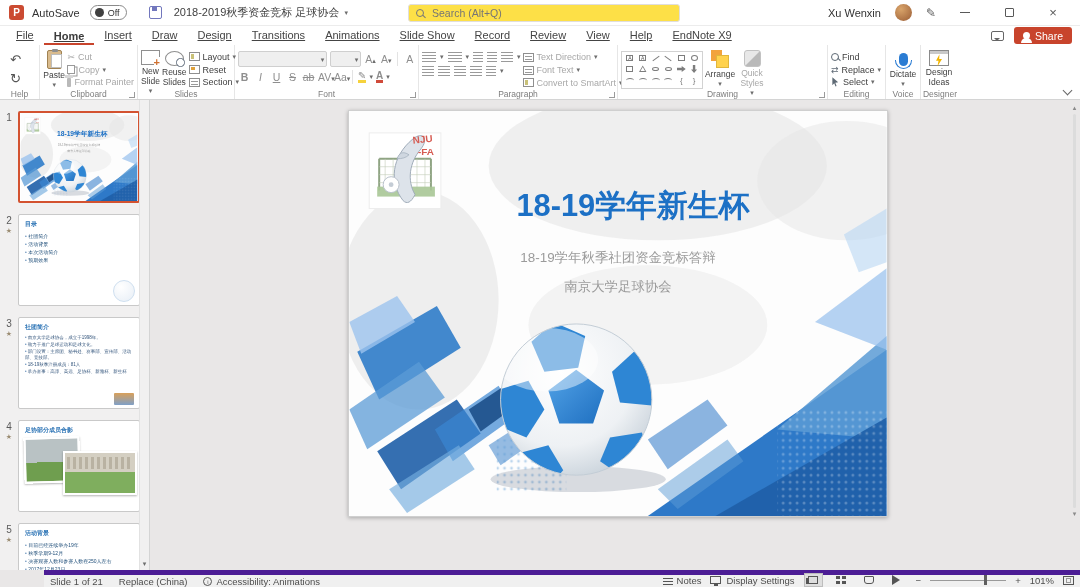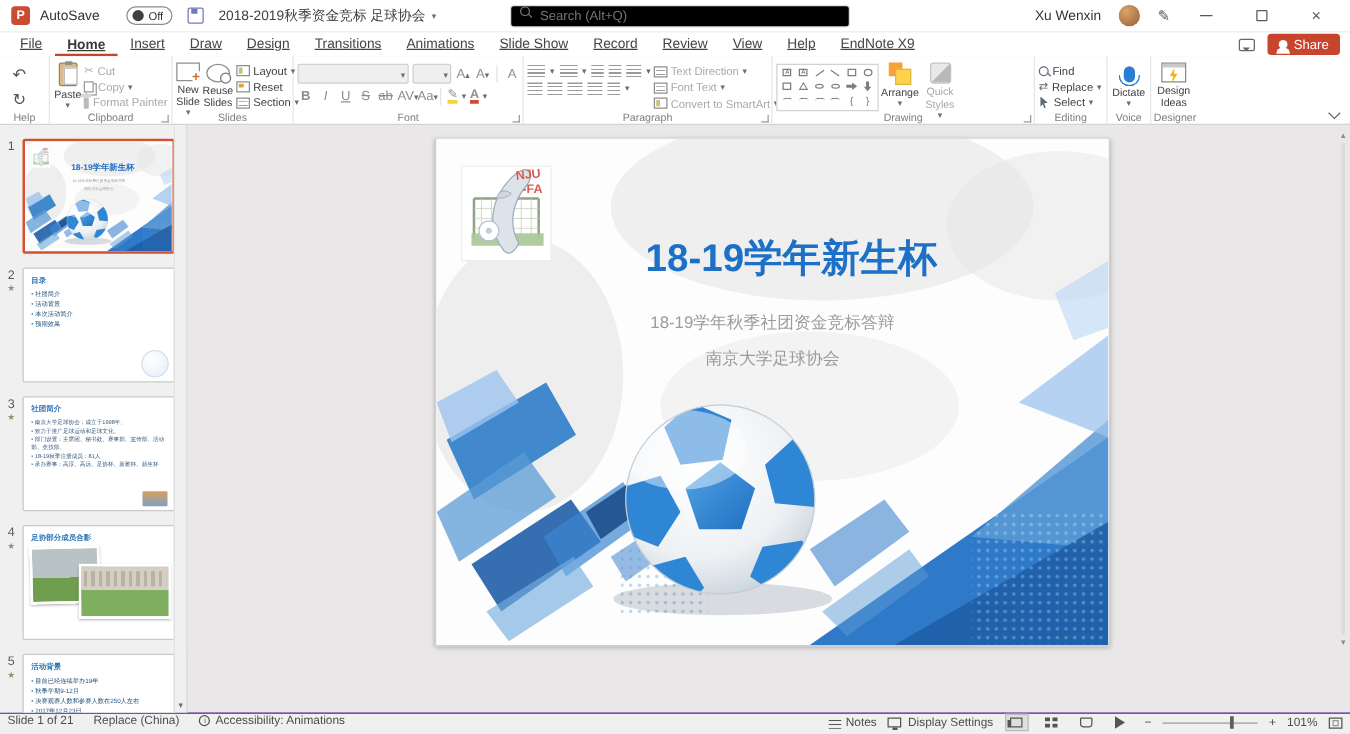--- a/index.html
+++ b/index.html
@@ -5,29 +5,29 @@
   html,body{margin:0;padding:0;width:1080px;height:587px;overflow:hidden;
     font-family:"Liberation Sans","DejaVu Sans",sans-serif;background:#e9e7e7;
     -webkit-font-smoothing:antialiased;}
   *{box-sizing:border-box;}
 
   
   .titlebar{height:26px;background:#fff;display:flex;align-items:center;position:relative;
     border-bottom:1px solid #ececec;font-size:11px;color:#333;}
   .appicon{width:15px;height:15px;background:#cb4b32;border-radius:3px;color:#fff;
     font-size:10px;font-weight:bold;display:flex;align-items:center;justify-content:center;margin:0 8px 0 9px;}
-  .autosave{display:flex;align-items:center;gap:21px;}
+  .autosave{display:flex;align-items:center;gap:10px;margin-right:10px;}
   .toggle{width:37px;height:15px;border:1px solid #8a8a8a;border-radius:8px;background:#fff;
     display:flex;align-items:center;padding:0 4px;gap:4px;font-size:9px;color:#333;}
   .toggle .dot{width:9px;height:9px;border-radius:50%;background:#404040;}
   .saveicon{width:13px;height:13px;border:1.5px solid #7277bd;border-radius:2px;position:relative;margin:0 12px;}
   .saveicon:before{content:"";position:absolute;left:2px;top:0;width:5px;height:4px;background:#7277bd;}
   .filename{display:flex;align-items:center;gap:5px;color:#404040;}
-  .searchbox{position:absolute;left:408px;top:4px;width:272px;height:18px;background:#000000;
-    border:1px solid #e0dedd;border-radius:3px;display:flex;padding:0 7px;gap:6px;}
+  .searchbox{position:absolute;left:408px;top:4px;width:272px;height:18px;background:#fde047;
+    border:1px solid #e0dedd;border-radius:3px;display:flex;align-items:center;padding:0 7px;gap:6px;}
   .searchbox input{border:none;background:transparent;outline:none;font-size:10.5px;color:#777;width:220px;
     font-family:"Liberation Sans",sans-serif;}
   .mag{width:8px;height:8px;border:1.3px solid #777;border-radius:50%;position:relative;flex:0 0 auto;}
   .mag:after{content:"";position:absolute;width:4px;height:1.3px;background:#777;transform:rotate(45deg);right:-3px;bottom:-1px;}
   .tb-right{margin-left:auto;display:flex;align-items:center;gap:14px;padding-right:12px;}
   .avatar{width:17px;height:17px;border-radius:50%;background:radial-gradient(circle at 35% 30%,#d9a46a,#9a5d35);}
   .pencil{color:#595959;font-size:12px;}
   .wc{width:30px;height:20px;display:flex;align-items:center;justify-content:center;color:#595959;}
   .wc-min{width:10px;height:1px;background:#595959;}
   .wc-max{width:9px;height:9px;border:1px solid #595959;border-radius:1px;}
@@ -168,22 +168,22 @@
   .canvas{height:422px;background:#e9e7e7;position:relative;}
   .slide{position:absolute;left:198px;top:10px;width:540px;height:407px;background:#fff;
     box-shadow:0 1px 4px rgba(0,0,0,.28);border:1px solid #cfcfcf;}
   .canvas-scroll{position:absolute;right:1px;top:4px;bottom:4px;width:9px;}
   .canvas-scroll .track{position:absolute;left:3px;top:10px;bottom:10px;width:3px;background:#dcdcdc;border-radius:2px;}
   .canvas-scroll .arr{position:absolute;left:0;right:0;text-align:center;font-size:7px;color:#8a8a8a;}
   .notes{height:48px;background:#fff;border-top:1px solid #d0d0d0;font-size:11px;color:#8a8a8a;
     padding:10px 0 0 202px;}
 
   
-  .status{height:17px;background:#f0f0f0;border-top:1px solid #4c1d95;display:flex;align-items:flex-start;
-    font-size:9.5px;color:#4d4d4d;padding:0 6px;}
+  .status{height:17px;background:#f0f0f0;border-top:5px solid #4c1d95;display:flex;align-items:flex-end;
+    font-size:9.5px;color:#4d4d4d;padding:0 6px;margin-left:44px;}
   .st-left{display:flex;align-items:center;gap:16px;}
   .st-right{margin-left:auto;display:flex;align-items:center;gap:9px;}
   .vicon{width:19px;height:14px;display:flex;align-items:center;justify-content:center;border:1px solid transparent;}
   .vicon.active{background:#dedede;border-color:#bdbdbd;}
   .v-norm{width:10px;height:8px;border:1px solid #555;position:relative;}
   .v-norm:before{content:"";position:absolute;left:-3px;top:1px;width:2px;height:6px;background:#555;}
   .v-grid{width:10px;height:8px;background:
     linear-gradient(#555,#555) 0 0/4px 3px no-repeat,linear-gradient(#555,#555) 6px 0/4px 3px no-repeat,
     linear-gradient(#555,#555) 0 5px/4px 3px no-repeat,linear-gradient(#555,#555) 6px 5px/4px 3px no-repeat;}
   .v-read{width:10px;height:8px;border:1px solid #555;border-radius:1px 1px 3px 3px;}

